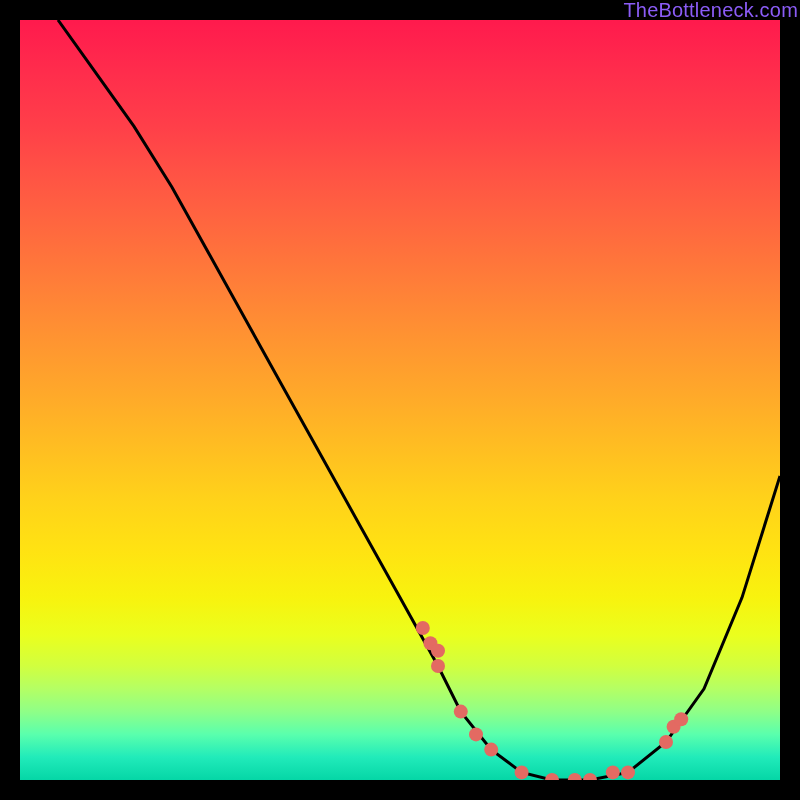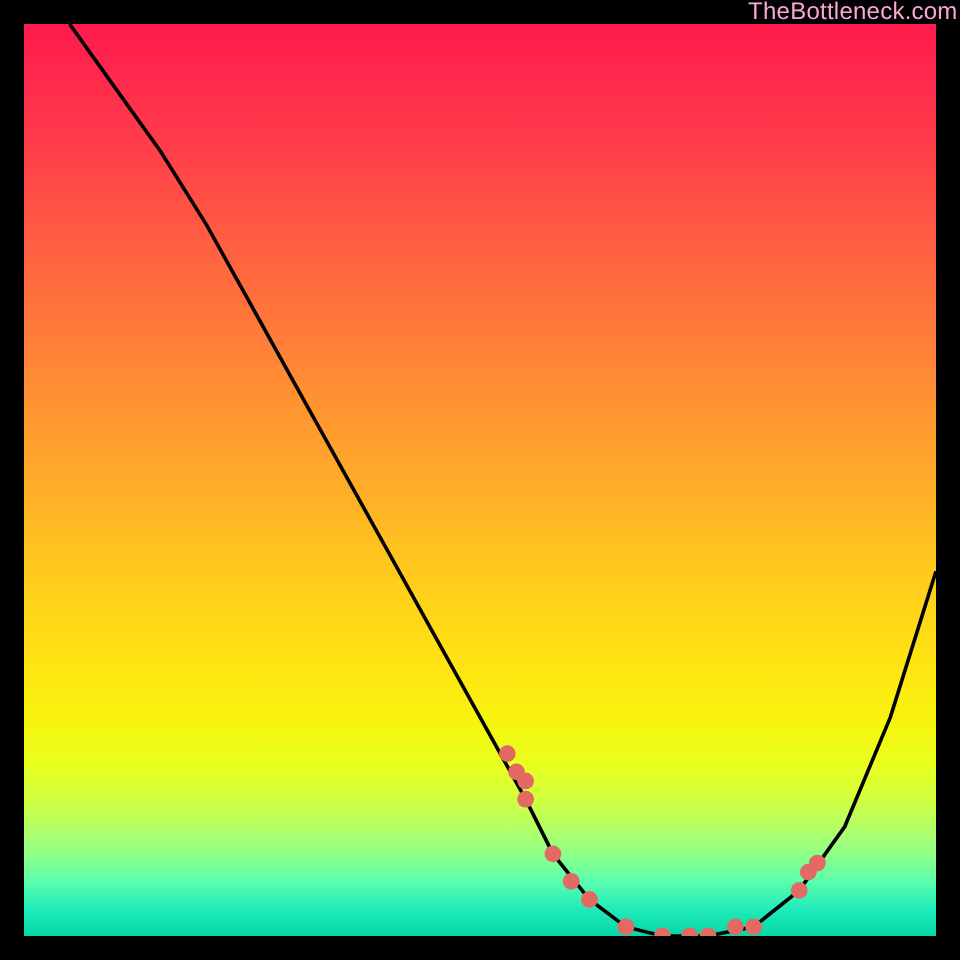--- a/index.html
+++ b/index.html
@@ -50,21 +50,21 @@
   }
   svg.curve {
     position: absolute;
     left: 0;
     top: 0;
   }
   .watermark {
     position: absolute;
     top: -1px;
     right: 2px;
-    color: #f9a8d4;
+    color: #8b5cf6;
     font-size: 20px;
     letter-spacing: 0.2px;
     font-weight: 400;
   }
 </style>
 </head>
 <body>
 
 <div class="watermark">TheBottleneck.com</div>
 

